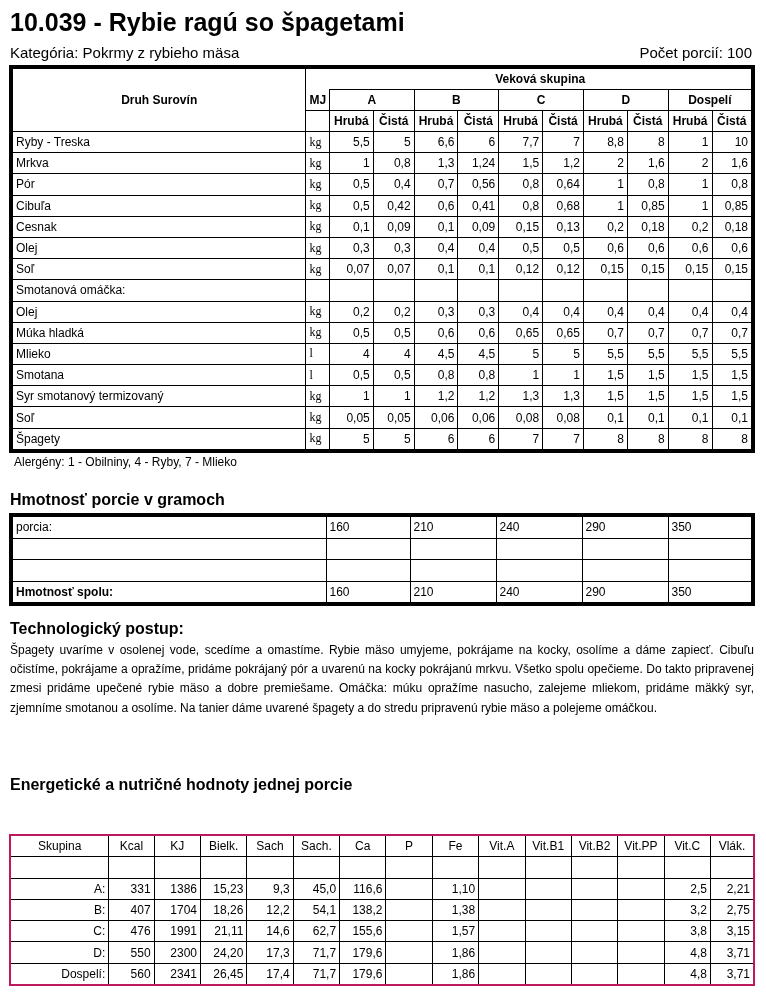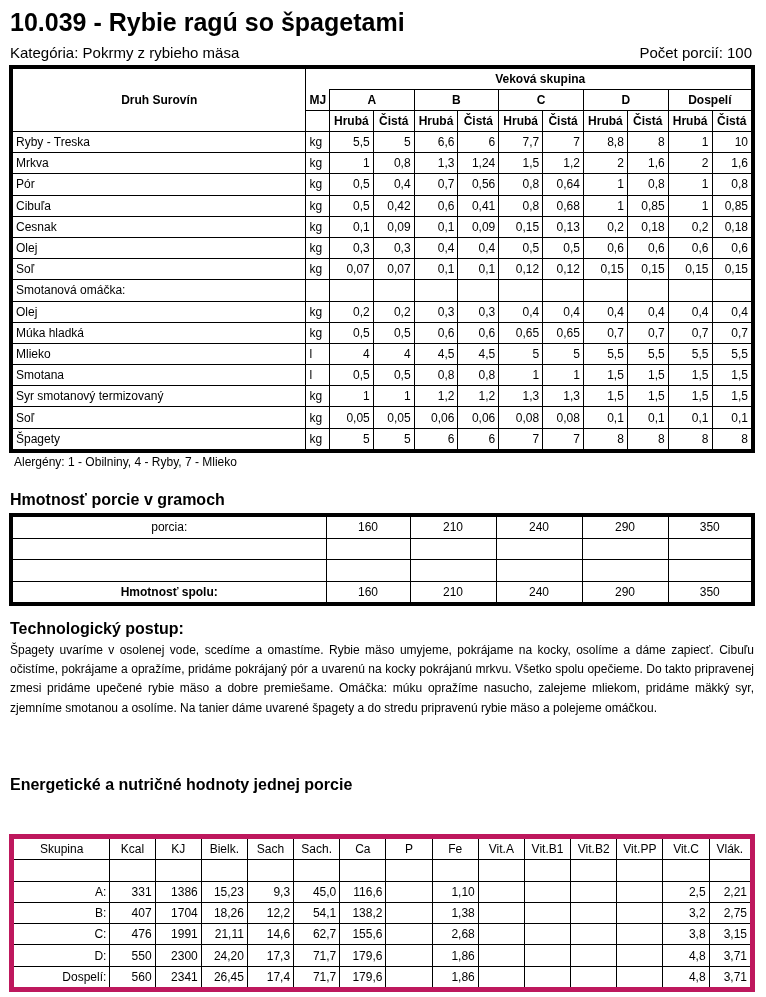--- a/index.html
+++ b/index.html
@@ -10,37 +10,37 @@
   .portions { position: absolute; right: 14px; top: 44px; font-size: 15px; }
 
   table { border-collapse: collapse; table-layout: fixed; }
   td, th { border: 1px solid #000; padding: 0 3px; font-size: 12px; font-weight: normal; overflow: hidden; white-space: nowrap; }
 
   #ing-table { position: absolute; left: 9px; top: 65px; width: 746px; border: 4px solid #000; }
   #ing-table th { font-weight: bold; text-align: center; font-size: 12px; }
   #ing-table td { height: 20.2px; }
   #ing-table td.num { text-align: right; }
   #ing-table td.name { text-align: left; }
-  #ing-table td.mj { text-align: left; }
+  #ing-table td.mj { text-align: left; font-family: Liberation Serif, serif; }
   #ing-table tr.hdr th { height: 20px; margin-top: 36px; }
 
   .allergens { position: absolute; left: 14px; top: 455px; font-size: 12px; }
 
   .h2 { position: absolute; left: 10px; font-size: 16px; font-weight: bold; margin: 0; }
   #h-weight { top: 491px; }
   #h-tech { top: 620px; }
   #h-nutri { top: 776px; }
 
   #weight-table { position: absolute; left: 9px; top: 513px; width: 746px; border: 4px solid #000; }
-  #weight-table td { height: 20.5px; text-align: center; font-size: 12px; }
+  #weight-table td { height: 20.5px; text-align: left; font-size: 12px; }
   #weight-table td.label-bold { font-weight: bold; }
 
   .tech-text { position: absolute; left: 10px; top: 641px; width: 744px; font-size: 12px; line-height: 19.2px; text-align: justify; }
 
-  #nutri-table { position: absolute; left: 9px; top: 834px; width: 746px; border: 5px solid #be185d; }
+  #nutri-table { position: absolute; left: 9px; top: 834px; width: 746px; border: 2px solid #be185d; }
   #nutri-table td { height: 20.3px; text-align: right; font-size: 12px; }
   #nutri-table td.head { text-align: center; }
 </style>
 </head>
 <body>
 
 <h1 class="title">10.039 - Rybie ragú so špagetami</h1>
 <div class="category">Kategória: Pokrmy z rybieho mäsa</div>
 <div class="portions">Počet porcií: 100</div>
 
@@ -444,21 +444,21 @@
       </tr>
       <tr>
         <td>C:</td>
         <td>476</td>
         <td>1991</td>
         <td>21,11</td>
         <td>14,6</td>
         <td>62,7</td>
         <td>155,6</td>
         <td></td>
-        <td>2,68</td>
+        <td>1,57</td>
         <td></td>
         <td></td>
         <td></td>
         <td></td>
         <td>3,8</td>
         <td>3,15</td>
       </tr>
       <tr>
         <td>D:</td>
         <td>550</td>

